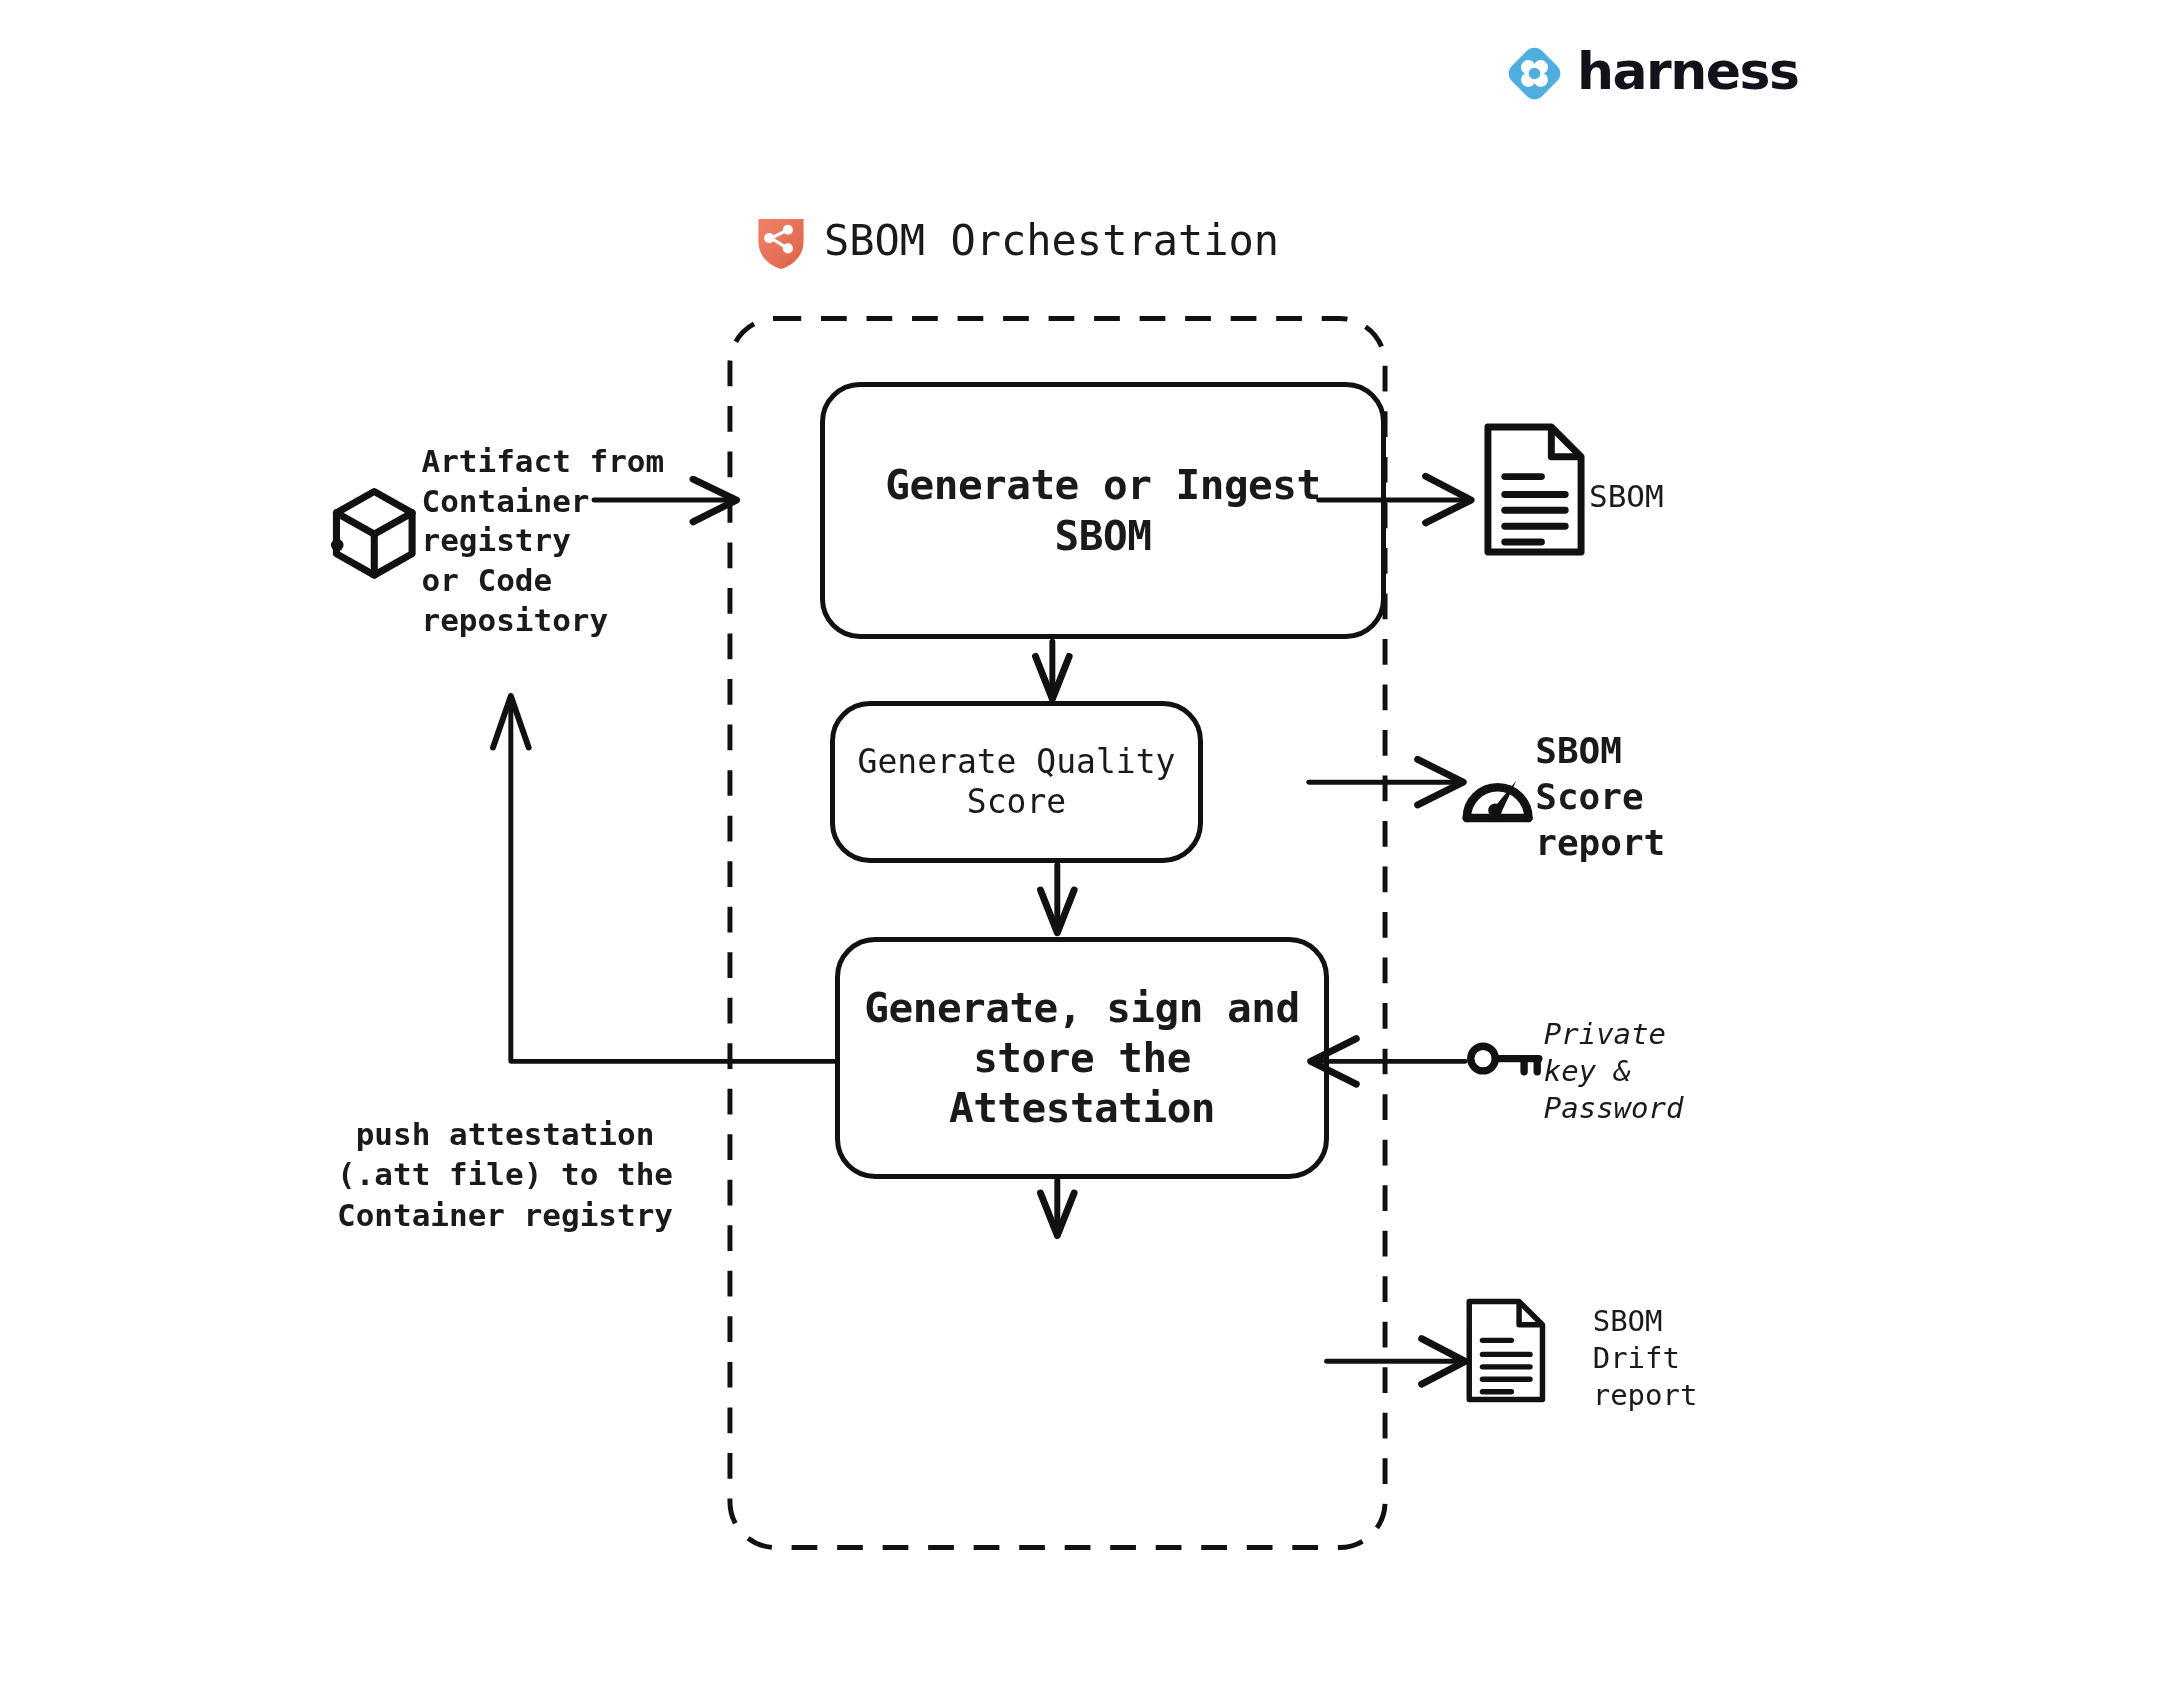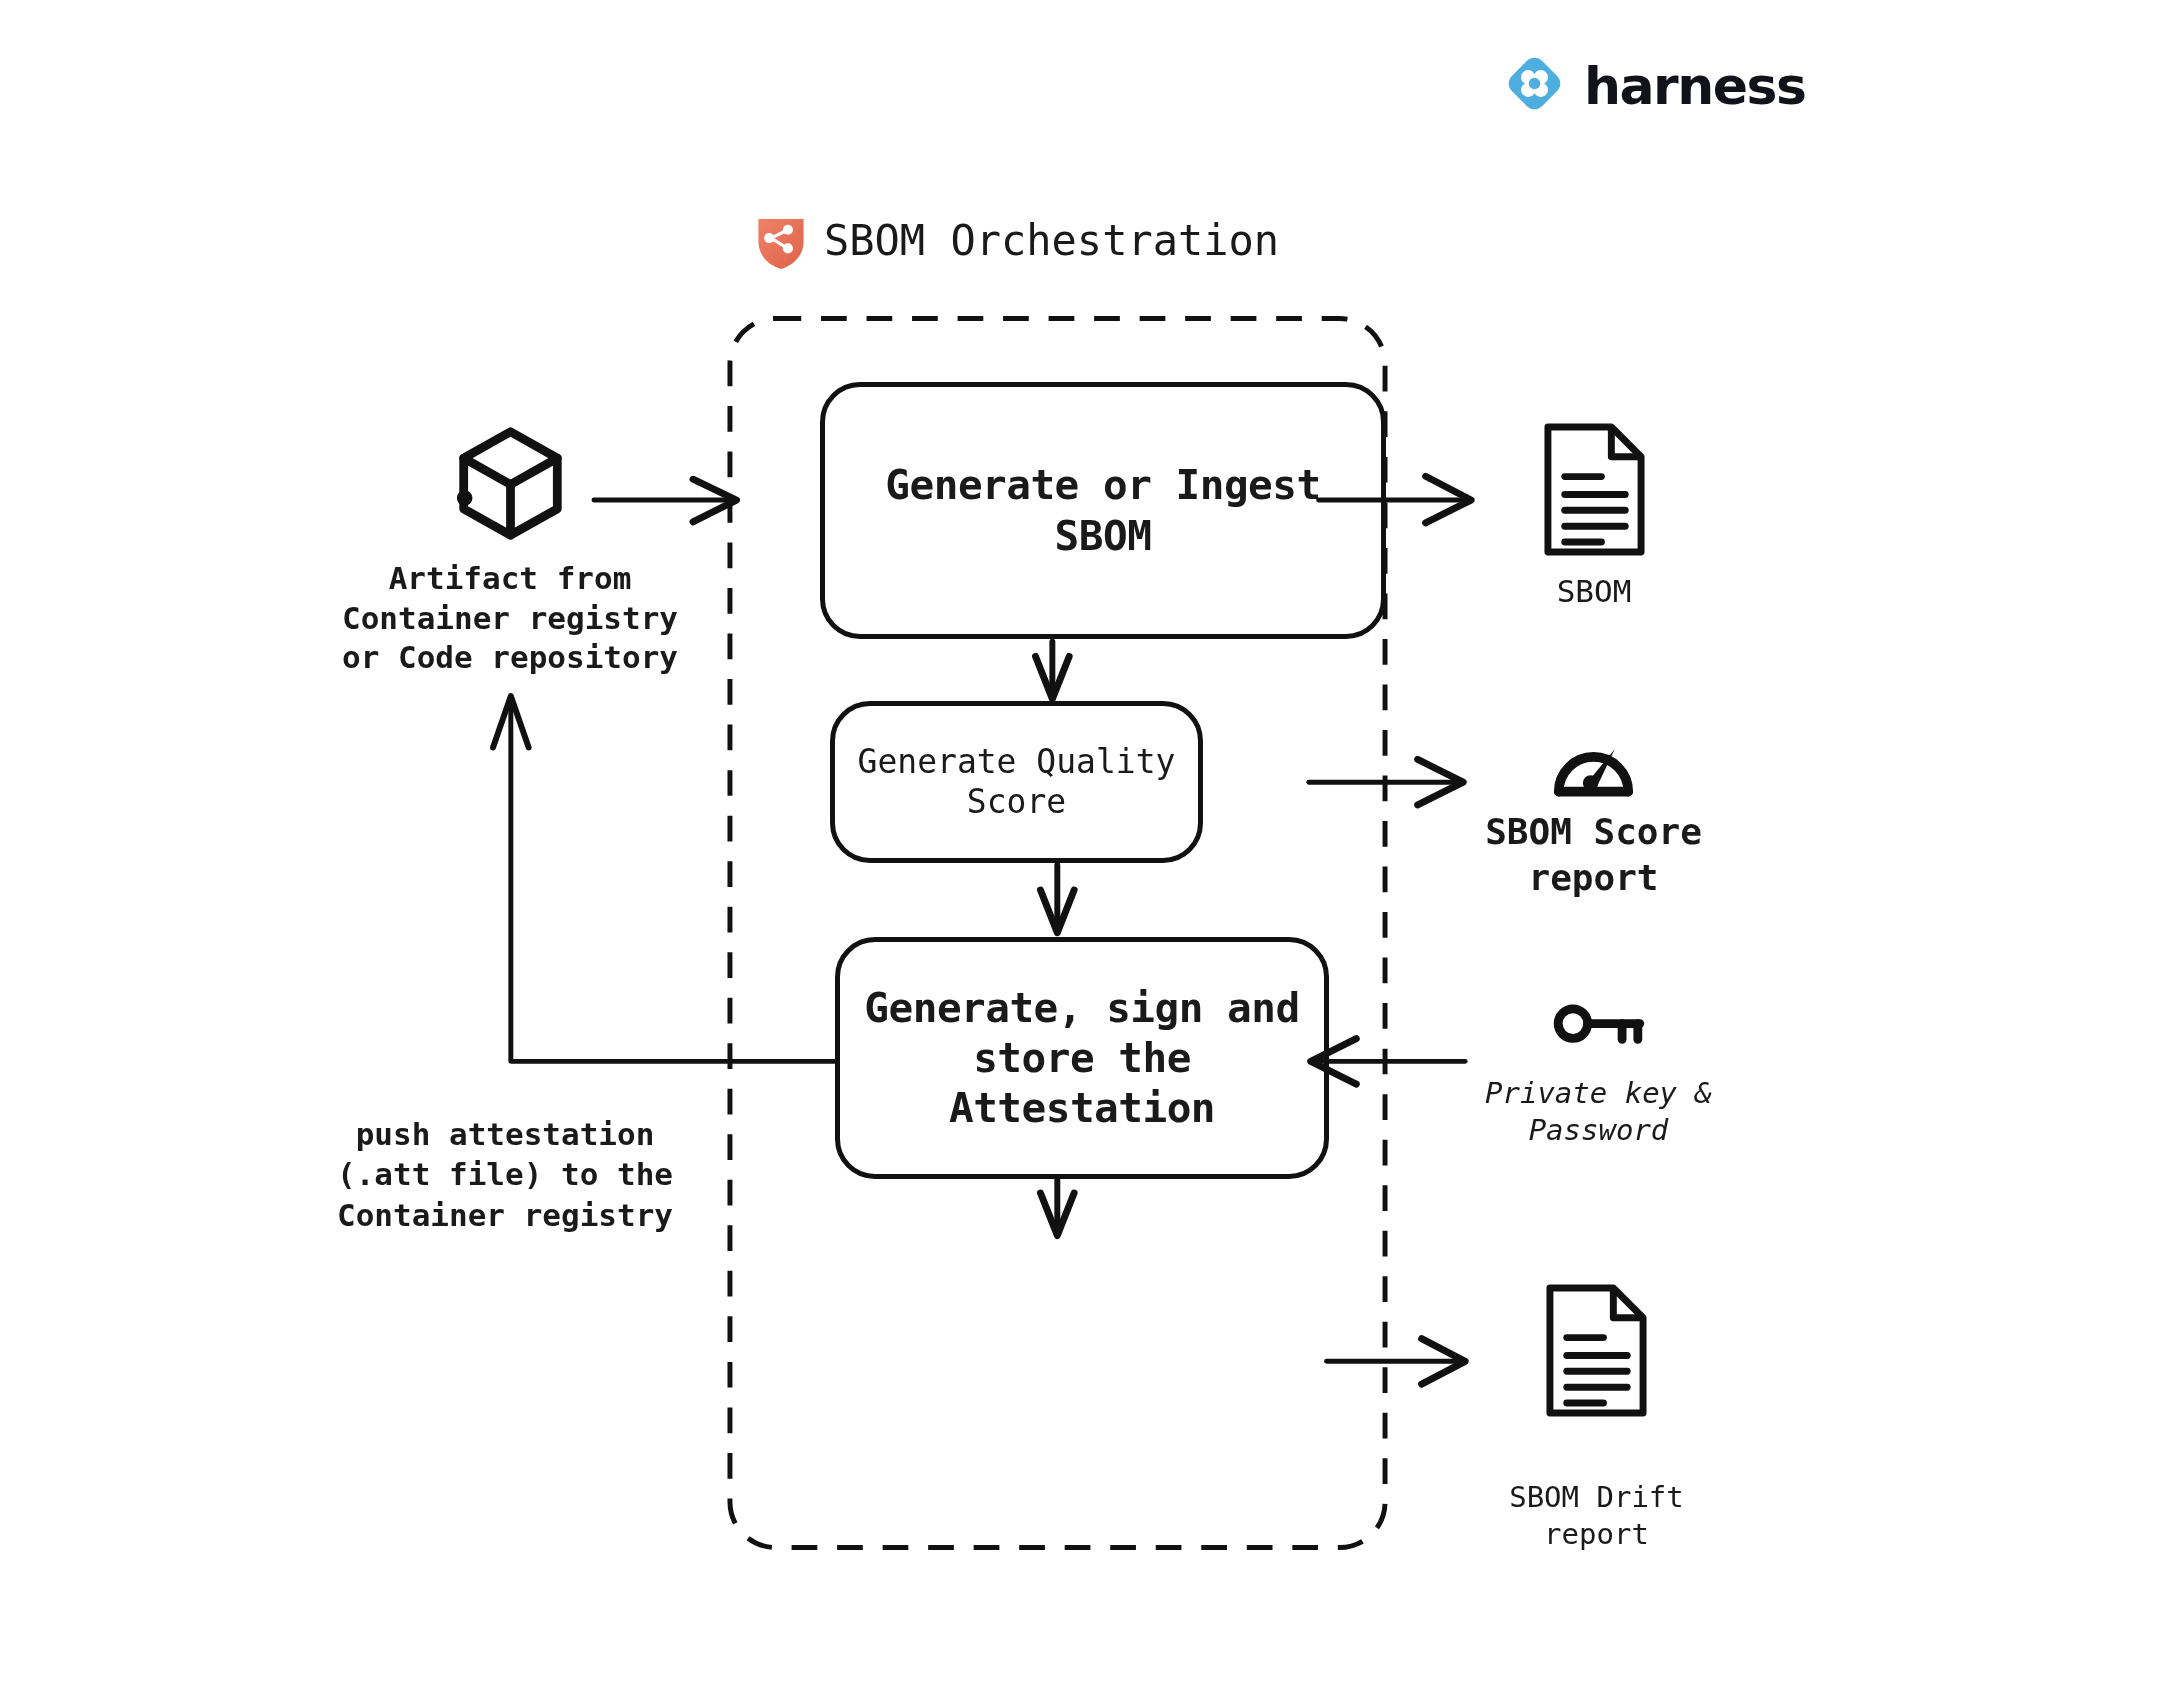--- a/index.html
+++ b/index.html
@@ -20,24 +20,24 @@
     position: absolute;
     left: 0; top: 0;
     width: 2176px;
     height: 1699px;
   }
 
   
   .brand {
     position: absolute;
     left: 1506px;
-    top: 55px;
+    top: 45px;
     display: flex;
-    align-items: flex-end;
-    gap: 21px;
+    align-items: flex-start;
+    gap: 14px;
   }
   .brand-mark { width: 57px; height: 57px; display: block; }
   .brand-word {
     font-family: "DejaVu Sans", "Liberation Sans", sans-serif;
     font-size: 52px;
     font-weight: 700;
     letter-spacing: -1.5px;
     color: #12121a;
     line-height: 1;
   }
@@ -108,23 +108,21 @@
     left: 835px; top: 1238px; width: 475px; height: 241px;
   }
   #box-track-drift .pbox-label {
     font-size: 41px; font-weight: 400; letter-spacing: -0.5px;
   }
 
   
   .node {
     position: absolute;
     display: flex;
-    flex-direction: column;
     align-items: center;
-    text-align: center;
   }
   .node-caption {
     white-space: pre-line;
     line-height: 1.28;
   }
 
   #node-artifact { left: 327px; top: 424px; width: 366px; }
   #node-artifact .node-caption {
     margin-top: 18px; font-size: 31px; font-weight: 700;
   }

